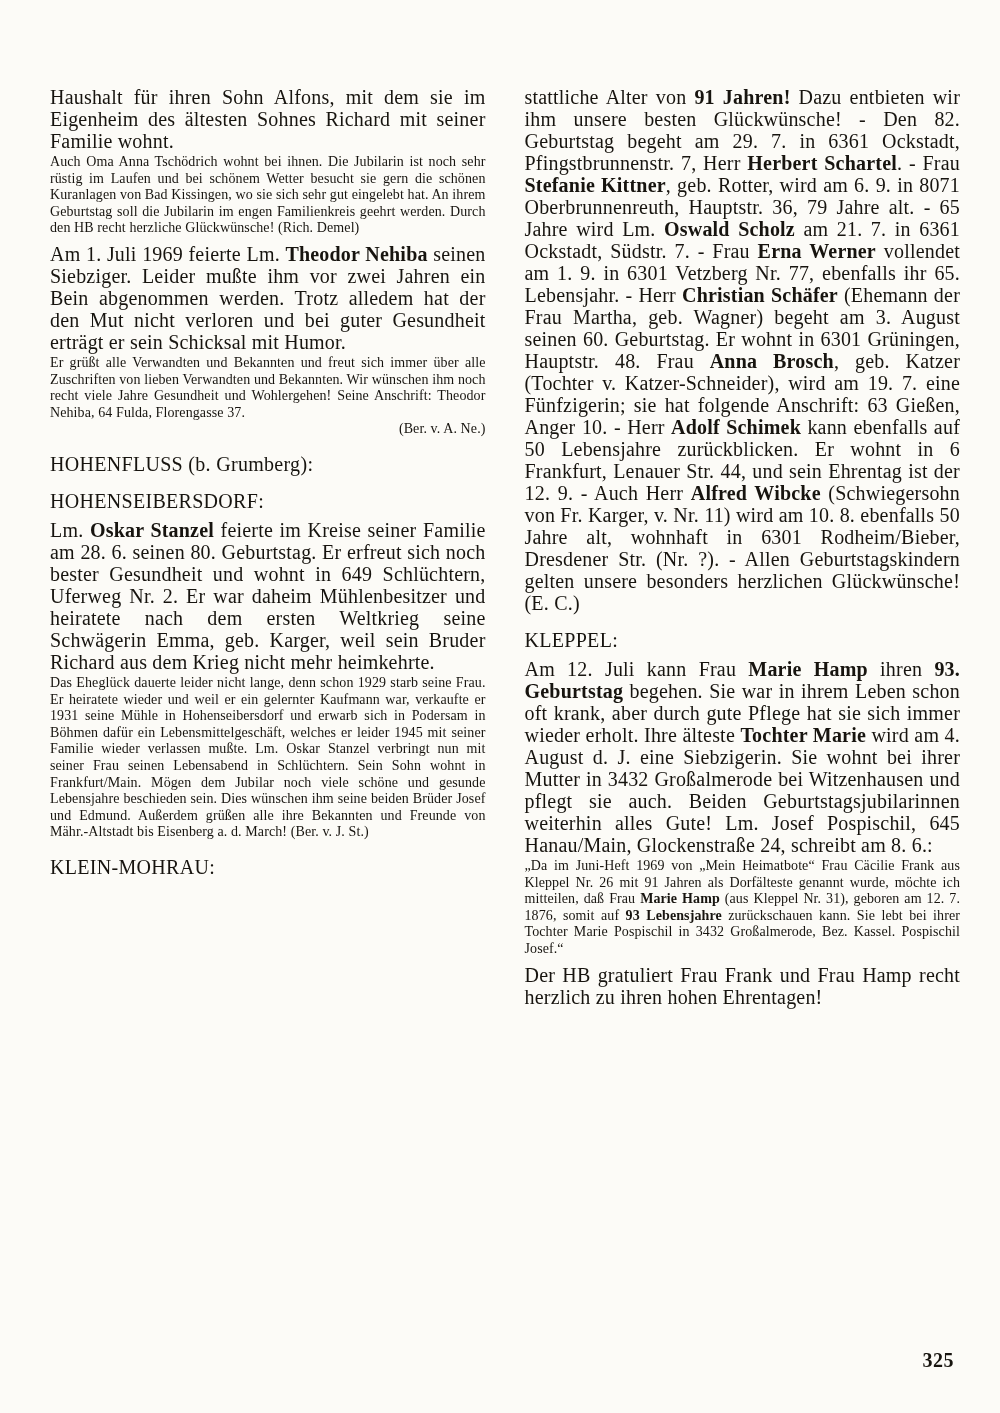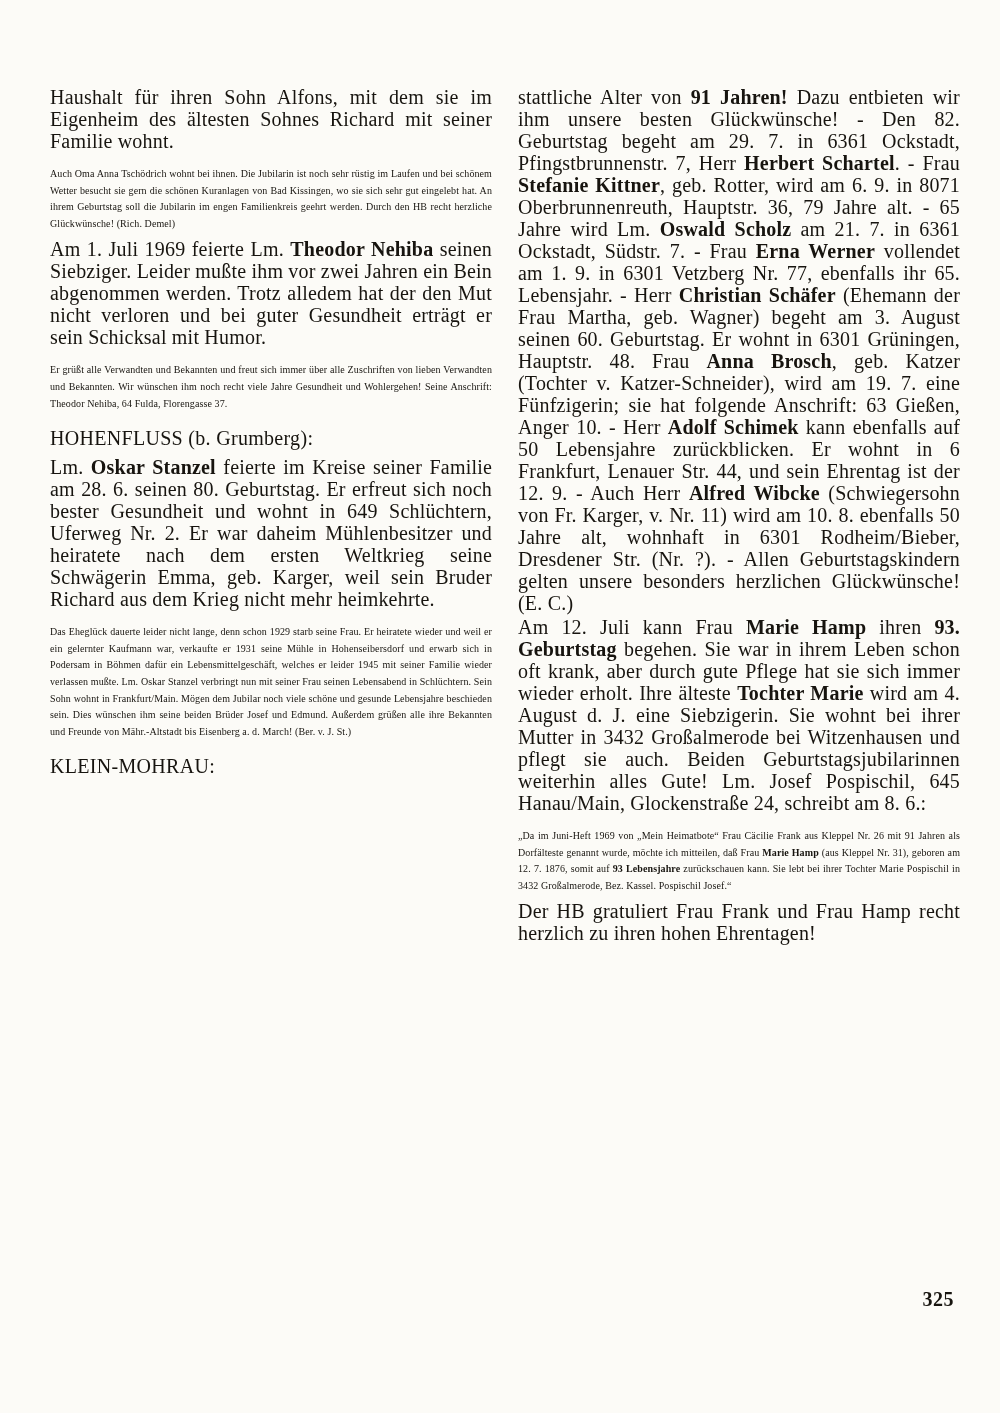--- a/index.html
+++ b/index.html
@@ -19,85 +19,87 @@
     background: #fcfbf7;
     color: #17140f;
     overflow: hidden;
   }
   .content {
     position: absolute;
     left: 50px;
     top: 86px;
     width: 910px;
     display: flex;
-    gap: 26px;
+    gap: 39px;
   }
   .column {
     flex: 1 1 0;
     min-width: 0;
   }
   .block {
     margin: 0;
     text-align: justify;
     hyphens: auto;
     -webkit-hyphens: auto;
   }
   .paragraph {
     font-size: 20px;
     line-height: 22px;
     letter-spacing: 0.2px;
     margin-bottom: 2px;
   }
   .note {
-    font-size: 10px;
+    font-size: 14px;
     line-height: 16.6px;
     letter-spacing: 0.1px;
-    margin-top: 14px;
+    margin-top: 2px;
     margin-bottom: 6px;
   }
   .heading {
     font-size: 20px;
     line-height: 22px;
     font-weight: normal;
     text-align: left;
     letter-spacing: 0.3px;
     margin: 15px 0 7px 0;
   }
   .bold {
     font-weight: bold;
   }
   .line-right {
     display: block;
     text-align: right;
   }
   .page-number {
     position: absolute;
     right: 46px;
-    top: 1288px;
+    top: 1349px;
     font-size: 20px;
     font-weight: bold;
     letter-spacing: 0.5px;
   }
 </style>
 </head>
 <body>
 
 <div class="page">
   <div class="content">
     <div class="column">
         <p class="block paragraph"><span>Haushalt für ihren Sohn Alfons, mit dem sie im Eigenheim des ältesten Sohnes Richard mit seiner Familie wohnt.</span></p>
         <p class="block note"><span>Auch Oma Anna Tschödrich wohnt bei ihnen. Die Jubilarin ist noch sehr rüstig im Laufen und bei schönem Wetter besucht sie gern die schönen Kuranlagen von Bad Kissingen, wo sie sich sehr gut eingelebt hat. An ihrem Geburtstag soll die Jubilarin im engen Familienkreis geehrt werden. Durch den HB recht herzliche Glückwünsche! (Rich. Demel)</span></p>
         <p class="block paragraph"><span>Am 1. Juli 1969 feierte Lm. </span><span class="bold">Theodor Nehiba</span><span> seinen Siebziger. Leider mußte ihm vor zwei Jahren ein Bein abgenommen werden. Trotz alledem hat der den Mut nicht verloren und bei guter Gesundheit erträgt er sein Schicksal mit Humor.</span></p>
-        <p class="block note"><span>Er grüßt alle Verwandten und Bekannten und freut sich immer über alle Zuschriften von lieben Verwandten und Bekannten. Wir wünschen ihm noch recht viele Jahre Gesundheit und Wohlergehen! Seine Anschrift: Theodor Nehiba, 64 Fulda, Florengasse 37.</span></p>
+        <p class="block note"><span>Er grüßt alle Verwandten und Bekannten und freut sich immer über alle Zuschriften von lieben Verwandten und Bekannten. Wir wünschen ihm noch recht viele Jahre Gesundheit und Wohlergehen! Seine Anschrift: Theodor Nehiba, 64 Fulda, Florengasse 37.</span><span class="line-right">(Ber. v. A. Ne.)</span></p>
         <h2 class="block heading"><span>HOHENFLUSS (b. Grumberg):</span></h2>
+        <h2 class="block heading"><span>HOHENSEIBERSDORF:</span></h2>
         <p class="block paragraph"><span>Lm. </span><span class="bold">Oskar Stanzel</span><span> feierte im Kreise seiner Familie am 28. 6. seinen 80. Geburtstag. Er erfreut sich noch bester Gesundheit und wohnt in 649 Schlüchtern, Uferweg Nr. 2. Er war daheim Mühlenbesitzer und heiratete nach dem ersten Weltkrieg seine Schwägerin Emma, geb. Karger, weil sein Bruder Richard aus dem Krieg nicht mehr heimkehrte.</span></p>
         <p class="block note"><span>Das Eheglück dauerte leider nicht lange, denn schon 1929 starb seine Frau. Er heiratete wieder und weil er ein gelernter Kaufmann war, verkaufte er 1931 seine Mühle in Hohenseibersdorf und erwarb sich in Podersam in Böhmen dafür ein Lebensmittelgeschäft, welches er leider 1945 mit seiner Familie wieder verlassen mußte. Lm. Oskar Stanzel verbringt nun mit seiner Frau seinen Lebensabend in Schlüchtern. Sein Sohn wohnt in Frankfurt/Main. Mögen dem Jubilar noch viele schöne und gesunde Lebensjahre beschieden sein. Dies wünschen ihm seine beiden Brüder Josef und Edmund. Außerdem grüßen alle ihre Bekannten und Freunde von Mähr.-Altstadt bis Eisenberg a. d. March! (Ber. v. J. St.)</span></p>
         <h2 class="block heading"><span>KLEIN-MOHRAU:</span></h2>
       </div>
     <div class="column">
         <p class="block paragraph"><span>stattliche Alter von </span><span class="bold">91 Jahren!</span><span> Dazu entbieten wir ihm unsere besten Glückwünsche! - Den 82. Geburtstag begeht am 29. 7. in 6361 Ockstadt, Pfingstbrunnenstr. 7, Herr </span><span class="bold">Herbert Schartel</span><span>. - Frau </span><span class="bold">Stefanie Kittner</span><span>, geb. Rotter, wird am 6. 9. in 8071 Oberbrunnenreuth, Hauptstr. 36, 79 Jahre alt. - 65 Jahre wird Lm. </span><span class="bold">Oswald Scholz</span><span> am 21. 7. in 6361 Ockstadt, Südstr. 7. - Frau </span><span class="bold">Erna Werner</span><span> vollendet am 1. 9. in 6301 Vetzberg Nr. 77, ebenfalls ihr 65. Lebensjahr. - Herr </span><span class="bold">Christian Schäfer</span><span> (Ehemann der Frau Martha, geb. Wagner) begeht am 3. August seinen 60. Geburtstag. Er wohnt in 6301 Grüningen, Hauptstr. 48. Frau </span><span class="bold">Anna Brosch</span><span>, geb. Katzer (Tochter v. Katzer-Schneider), wird am 19. 7. eine Fünfzigerin; sie hat folgende Anschrift: 63 Gießen, Anger 10. - Herr </span><span class="bold">Adolf Schimek</span><span> kann ebenfalls auf 50 Lebensjahre zurückblicken. Er wohnt in 6 Frankfurt, Lenauer Str. 44, und sein Ehrentag ist der 12. 9. - Auch Herr </span><span class="bold">Alfred Wibcke</span><span> (Schwiegersohn von Fr. Karger, v. Nr. 11) wird am 10. 8. ebenfalls 50 Jahre alt, wohnhaft in 6301 Rodheim/Bieber, Dresdener Str. (Nr. ?). - Allen Geburtstagskindern gelten unsere besonders herzlichen Glückwünsche! (E. C.)</span></p>
+        <h2 class="block heading"><span>KLEPPEL:</span></h2>
         <p class="block paragraph"><span>Am 12. Juli kann Frau </span><span class="bold">Marie Hamp</span><span> ihren </span><span class="bold">93. Geburtstag</span><span> begehen. Sie war in ihrem Leben schon oft krank, aber durch gute Pflege hat sie sich immer wieder erholt. Ihre älteste </span><span class="bold">Tochter Marie</span><span> wird am 4. August d. J. eine Siebzigerin. Sie wohnt bei ihrer Mutter in 3432 Großalmerode bei Witzenhausen und pflegt sie auch. Beiden Geburtstagsjubilarinnen weiterhin alles Gute! Lm. Josef Pospischil, 645 Hanau/Main, Glockenstraße 24, schreibt am 8. 6.:</span></p>
         <p class="block note"><span>„Da im Juni-Heft 1969 von „Mein Heimatbote“ Frau Cäcilie Frank aus Kleppel Nr. 26 mit 91 Jahren als Dorfälteste genannt wurde, möchte ich mitteilen, daß Frau </span><span class="bold">Marie Hamp</span><span> (aus Kleppel Nr. 31), geboren am 12. 7. 1876, somit auf </span><span class="bold">93 Lebensjahre</span><span> zurückschauen kann. Sie lebt bei ihrer Tochter Marie Pospischil in 3432 Großalmerode, Bez. Kassel. Pospischil Josef.“</span></p>
         <p class="block paragraph"><span>Der HB gratuliert Frau Frank und Frau Hamp recht herzlich zu ihren hohen Ehrentagen!</span></p>
       </div>
   </div>
   <div class="page-number">325</div>
 </div>
 
 </body></html>

